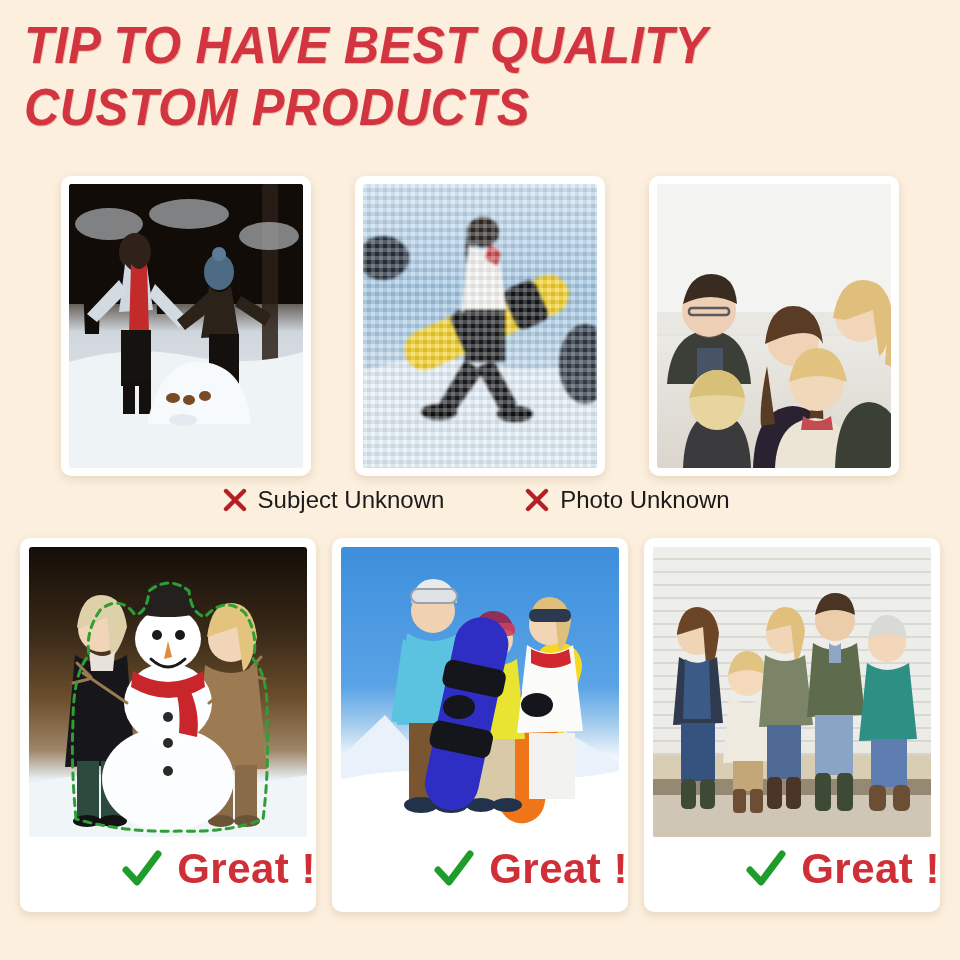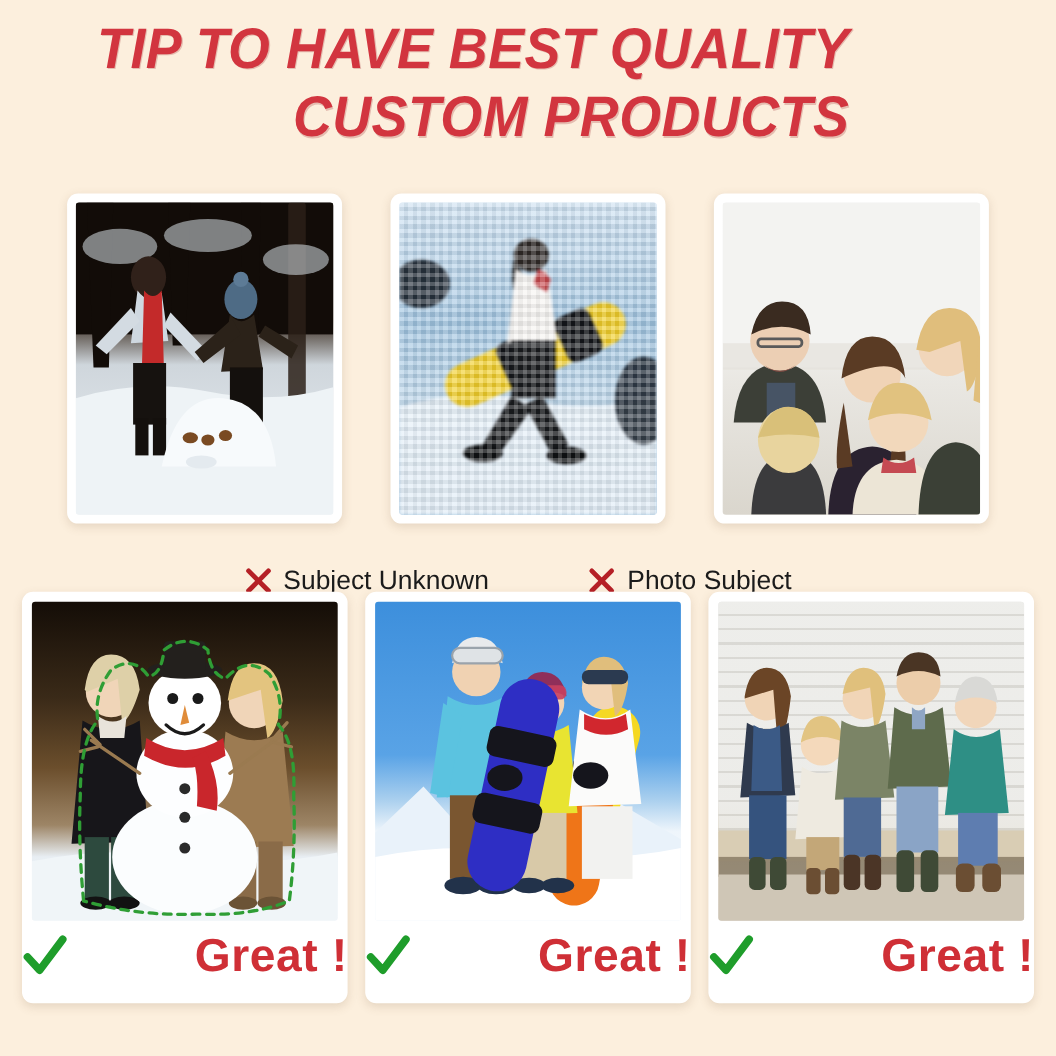--- a/index.html
+++ b/index.html
@@ -7,21 +7,21 @@
     width:960px;height:960px;overflow:hidden;
     background:#fcefdd;
     font-family:"Liberation Sans", sans-serif;
     -webkit-font-smoothing:antialiased;
   }
   .page{position:relative;width:960px;height:960px;}
 
   
   .title-block{
     position:absolute;left:0;top:14px;width:796px;
-    text-align:right;
+    text-align:left;
   }
   .title-line{
     display:block;
     color:#d2353f;
     font-weight:bold;
     font-style:italic;
     font-size:52px;
     letter-spacing:0.5px;
     line-height:62px;
     transform:scaleX(0.94);
@@ -44,31 +44,31 @@
   .card-bot{width:296px;height:374px;padding:9px 9px 0 9px;box-sizing:border-box;}
 
   .photo{
     width:100%;height:100%;
     border-radius:3px;
     overflow:hidden;position:relative;
   }
   .card-bot .photo{height:290px;}
 
   
-  .cap-row{position:absolute;left:0;width:960px;top:486px;display:flex;justify-content:center;gap:44px;margin-top:28px;}
+  .cap-row{position:absolute;left:0;width:960px;top:486px;display:flex;justify-content:center;gap:44px;}
   .cap{
     width:250px;display:flex;align-items:center;justify-content:center;gap:10px;
     font-size:24px;color:#1b1b1b;
   }
   .xmark{width:26px;height:26px;flex:0 0 26px;}
 
   
   .great{
     position:absolute;left:0;bottom:6px;width:100%;height:74px;
-    display:flex;align-items:center;justify-content:space-between;gap:14px;
+    display:flex;align-items:center;justify-content:flex-end;gap:14px;
   }
   .check{width:42px;height:42px;flex:0 0 42px;}
   .great-text{
     color:#cf2f36;font-weight:bold;font-size:42px;letter-spacing:0.5px;
   }
 
   
 
   
   .p1{background:linear-gradient(180deg,#1a1410 0%,#241b14 26%,#3a2c20 38%,#cfd6dc 52%,#eef2f5 100%);}
@@ -260,21 +260,21 @@
 
     <div class="cap">
       <span class="xmark">
         <svg viewBox="0 0 26 26">
             <g stroke="#b52026" stroke-width="4.4" stroke-linecap="round">
           <path d="M4 4 L22 22"></path>
               <path d="M22 4 L4 22"></path>
             </g>
           </svg>
       </span>
-      <span>Photo Subject</span>
+      <span>Photo Unknown</span>
     </div>
   </div>
 
   <div class="row row-bottom">
 
     <div class="card card-bot">
       <div class="photo p4">
         <svg class="fig" viewBox="0 0 278 290" preserveAspectRatio="none">
           <path d="M0 236 Q70 222 140 232 Q210 242 278 228 L278 290 L0 290 Z" fill="#f0f5f8"></path>
 

